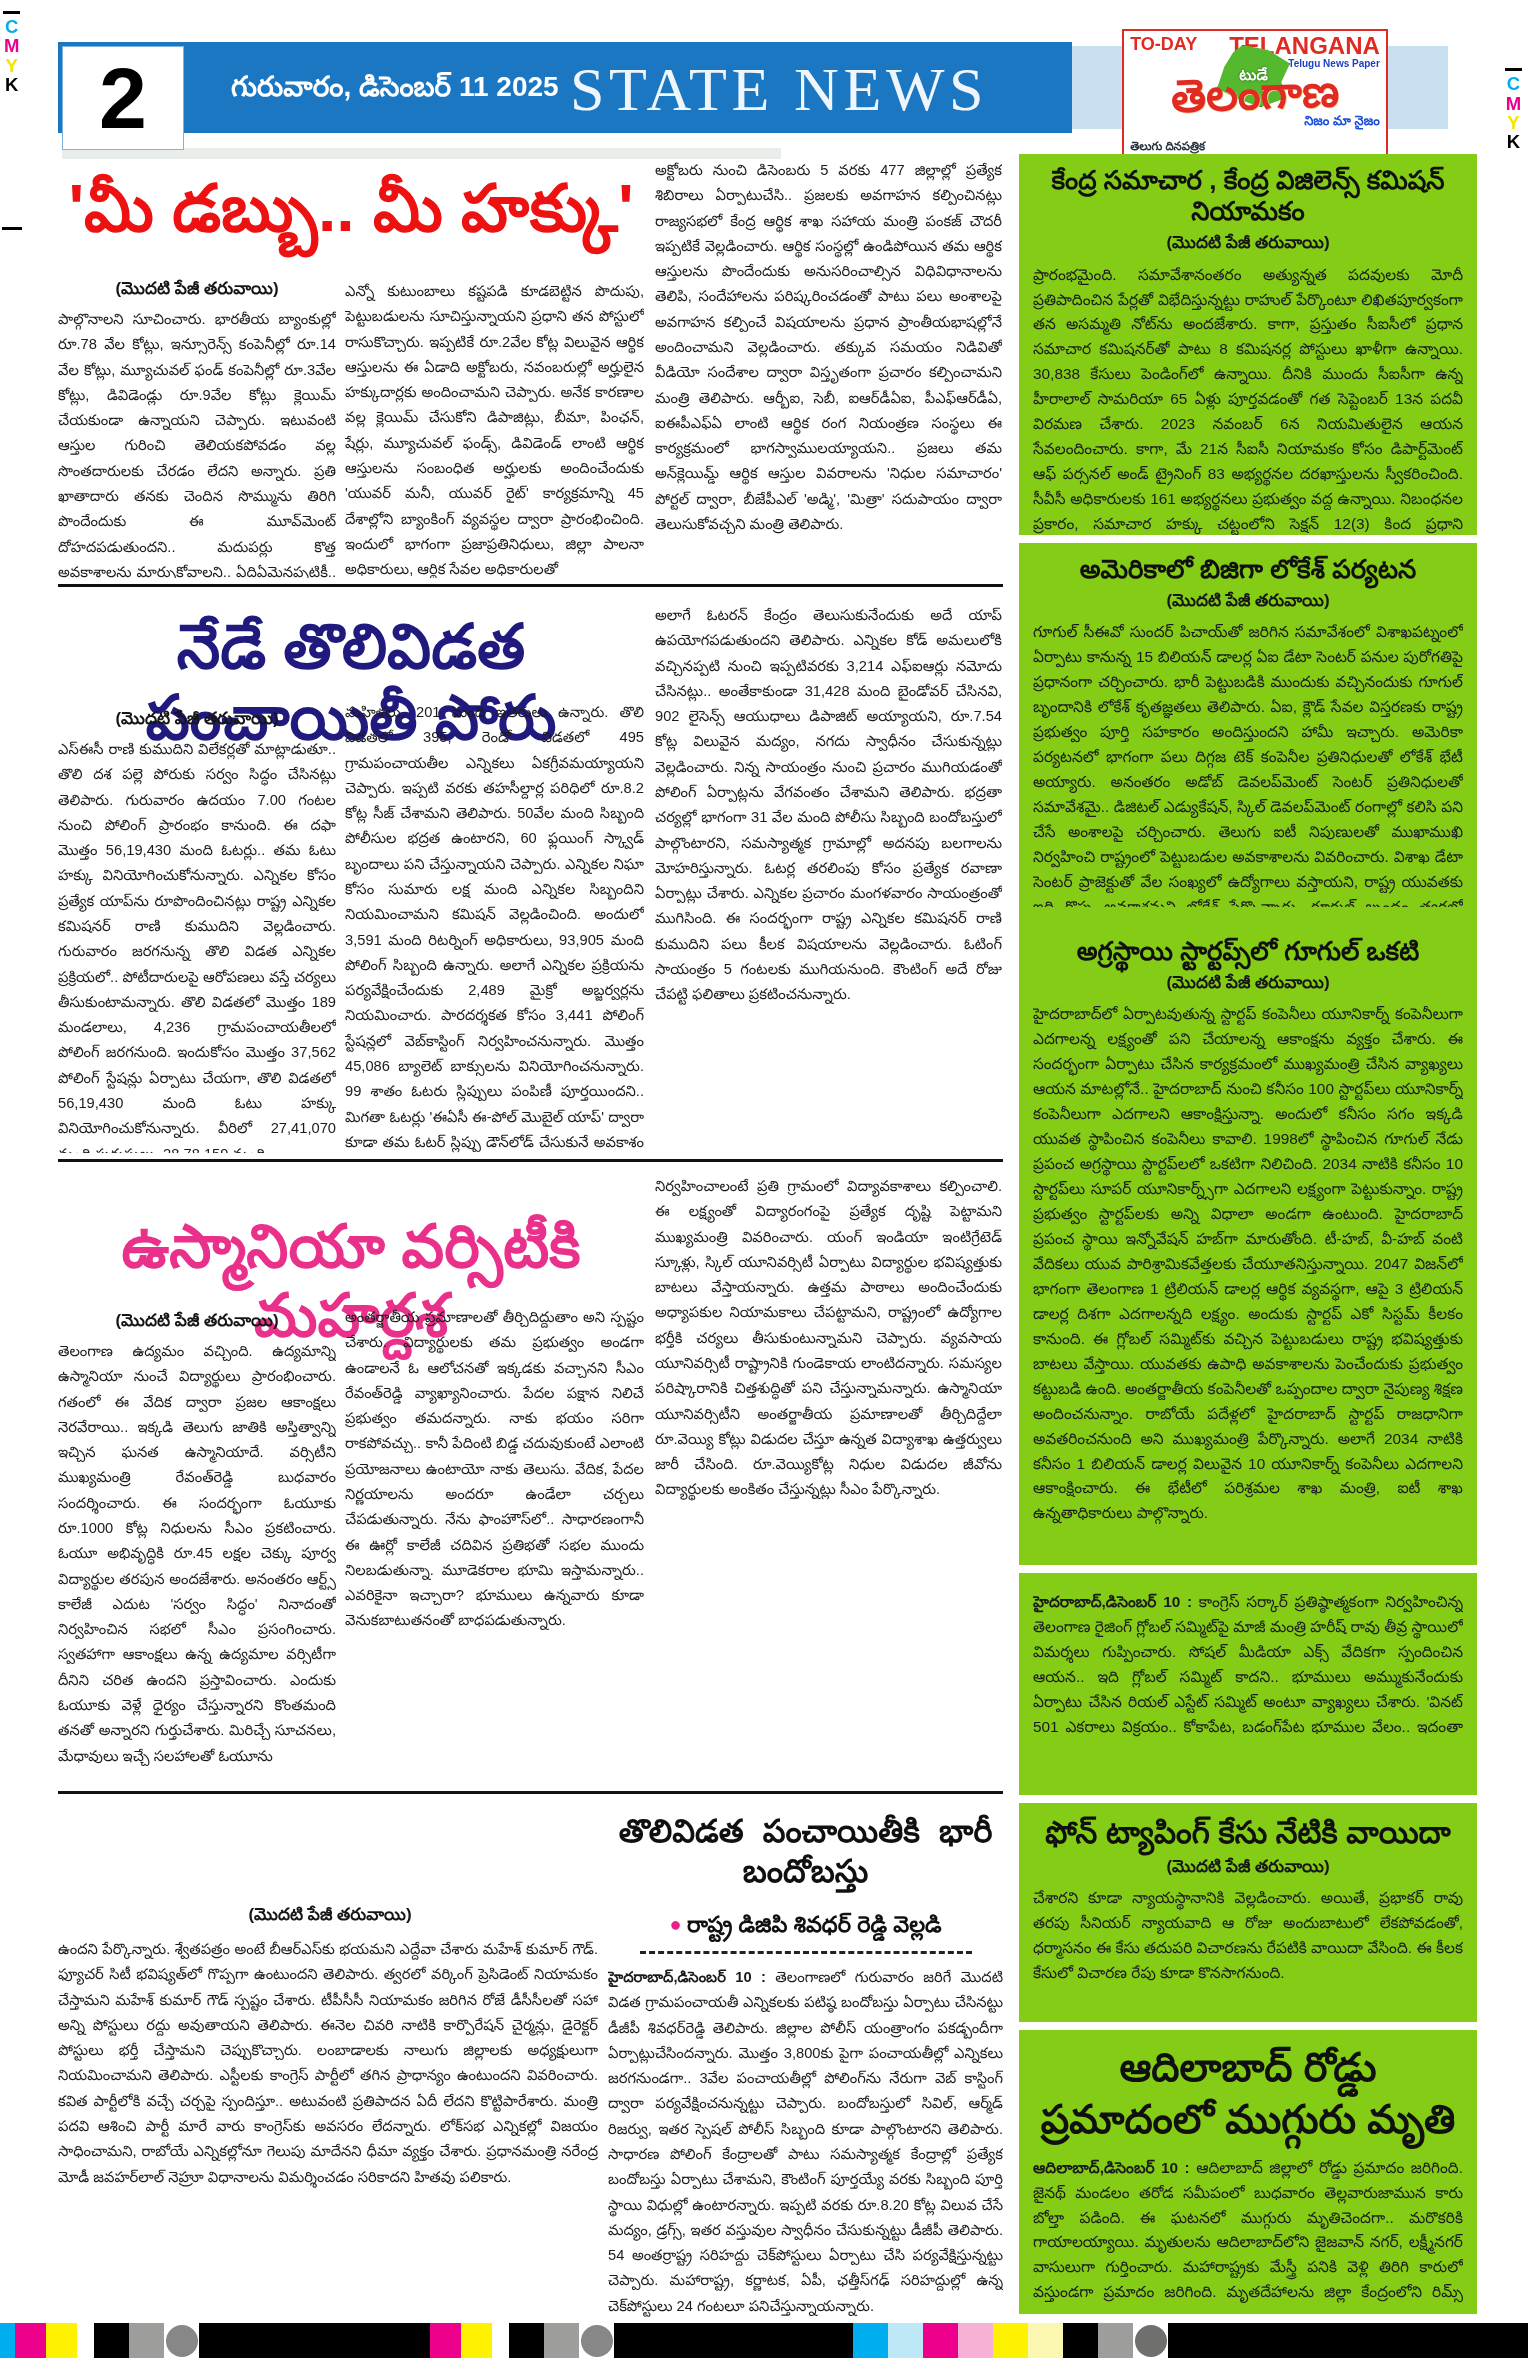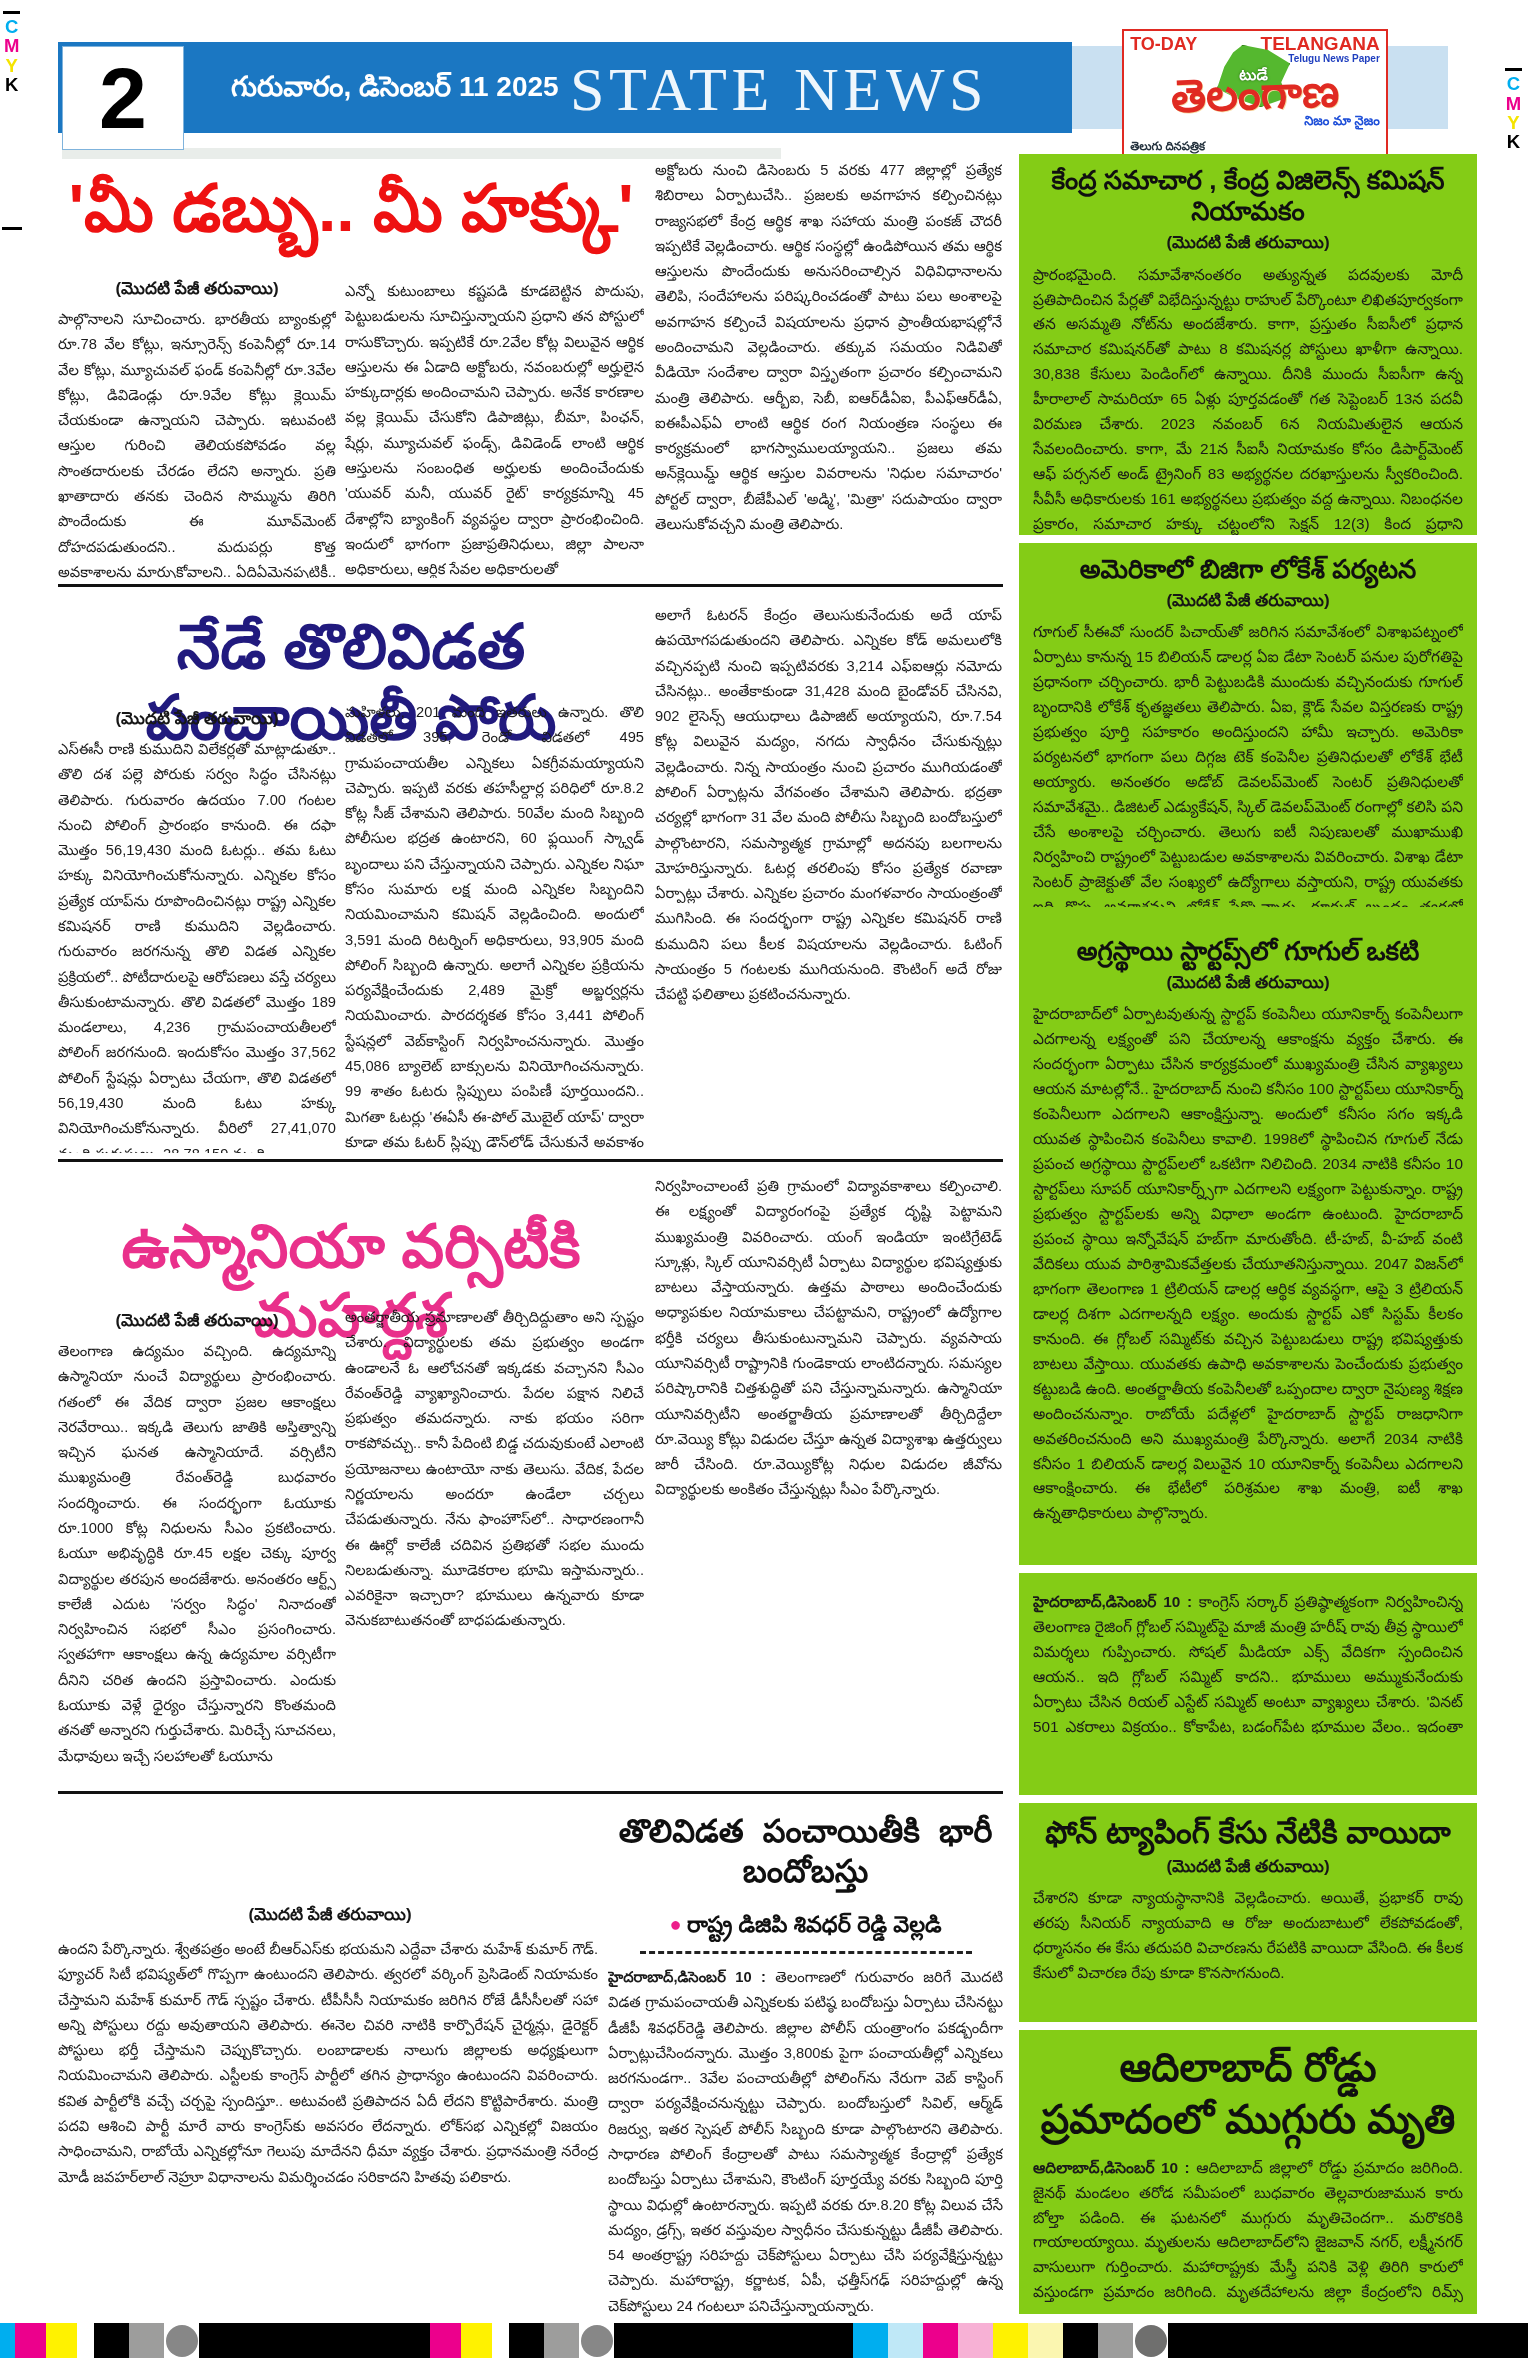--- a/index.html
+++ b/index.html
@@ -23,21 +23,21 @@
            display:flex;align-items:center;justify-content:center;font-size:86px;font-weight:bold;color:#000;}
   .date{left:231px;top:71px;width:432px;color:#fff;font-size:28px;font-weight:bold;}
   .section-title{left:532px;top:54px;width:494px;text-align:center;color:#eef6fc;
                  font-family:"Liberation Serif",serif;font-size:62px;letter-spacing:4.6px;}
 
   
   .logo{left:1122px;top:29px;width:262px;height:128px;background:#fff;border:2.3px solid #e02a22;
         overflow:hidden;}
   .logo-row{display:flex;justify-content:space-between;padding:3.1px 6.2px 0 6.2px;}
   .logo-today{color:#e02a22;font-weight:bold;font-size:18px;}
-  .logo-tel{color:#e02a22;font-weight:bold;font-size:19px;text-align:right;line-height:1;}
+  .logo-tel{color:#e02a22;font-weight:bold;font-size:24px;text-align:right;line-height:1;}
   .logo-tag{color:#1f3fbf;font-weight:bold;font-size:10px;text-align:right;}
   .logo-map{position:absolute;left:93px;top:14px;width:71px;height:60px;background:#55b82f;border:1.5px solid #2c7d12;
             clip-path:polygon(35% 0,70% 8%,100% 30%,88% 60%,96% 85%,60% 100%,30% 88%,0 70%,10% 35%,22% 12%);
             display:flex;align-items:center;justify-content:center;}
   .logo-map span{color:#fff;font-weight:bold;font-size:15.4px;text-shadow:0 0 2.3px #1c5a0a;}
   .logo-script{position:absolute;left:0;top:40px;width:100%;text-align:center;color:#e02a22;font-weight:bold;
                font-size:45px;line-height:1;transform:rotate(-2deg);text-shadow:0.8px 0.8px 0 #f7d9a0;}
   .logo-bottom{position:absolute;left:0;bottom:3.1px;width:100%;display:flex;justify-content:space-between;
                padding:0 6.2px;box-sizing:border-box;}
   .logo-bl{color:#23313d;font-weight:bold;font-size:11.6px;margin-top:26px;}

